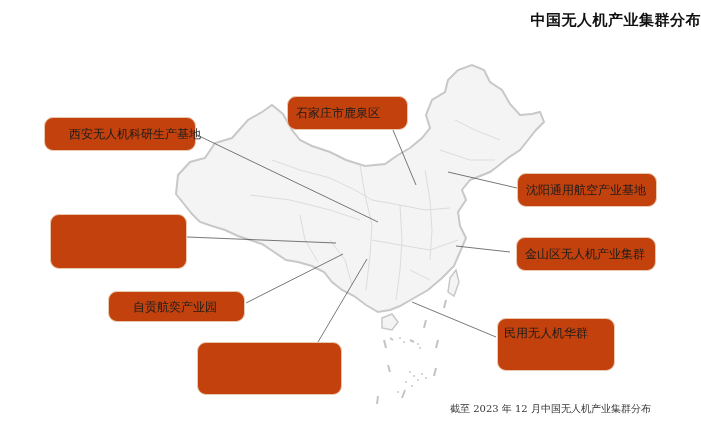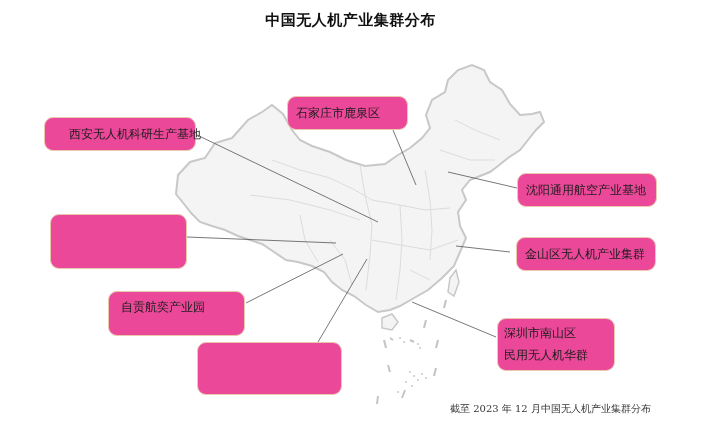--- a/index.html
+++ b/index.html
@@ -1,21 +1,21 @@
 <!DOCTYPE html>
 <html><head>
 <meta charset="utf-8">
 <style>
   html, body { margin: 0; padding: 0; background: #ffffff; }
   body { width: 701px; height: 427px; position: relative; overflow: hidden;
          font-family: "DejaVu Sans", "Liberation Sans", sans-serif; color: #1a1a1a; }
-  .title { position: absolute; left: 0; width: 701px; top: 11px; text-align: center;
+  .title { position: absolute; left: 0; width: 701px; top: 11px; text-align: right;
            font-size: 15px; font-weight: bold; color: #111; letter-spacing: 0.5px; }
   .map { position: absolute; left: 0; top: 0; width: 701px; height: 427px; }
-  .label-box { position: absolute; background: #ec4899; border: 1px solid #e9c9ad;
+  .label-box { position: absolute; background: #c2410c; border: 1px solid #e9c9ad;
                border-radius: 9px; box-sizing: border-box; font-size: 12px; line-height: 22px;
                color: #1c1c1c; padding: 5px 12px; white-space: nowrap; }
   .label-box .line { display: block; }
   .footnote { position: absolute; left: 450px; top: 402px; font-size: 10px; color: #333;
               font-family: "DejaVu Serif", "Liberation Serif", serif; white-space: nowrap; }
 </style>
 </head>
 <body>
 
 <div class="title">中国无人机产业集群分布</div>
@@ -94,25 +94,24 @@
   <span class="line">沈阳通用航空产业基地</span>
 </div>
 
 <div class="label-box" style="left:50px; top:214px; width:137px; height:55px; padding:4px 12px; line-height:23px;">
 </div>
 
 <div class="label-box" style="left:516px; top:237px; width:140px; height:34px; padding:5px 8px;">
   <span class="line">金山区无人机产业集群</span>
 </div>
 
-<div class="label-box" style="left:108px; top:291px; width:137px; height:45px; padding:4px 12px;">
+<div class="label-box" style="left:108px; top:291px; width:137px; height:31px; padding:4px 24px;">
   <span class="line">自贡航奕产业园</span>
 </div>
 
 <div class="label-box" style="left:497px; top:318px; width:118px; height:53px; padding:3px 6px; line-height:22px;">
-  <span class="line">深圳市南山区</span>
   <span class="line">民用无人机华群</span>
 </div>
 
 <div class="label-box" style="left:197px; top:342px; width:145px; height:53px; padding:3px 6px; line-height:22px;">
 </div>
 
 <div class="footnote">截至 2023 年 12 月中国无人机产业集群分布</div>
 
 </body></html>

